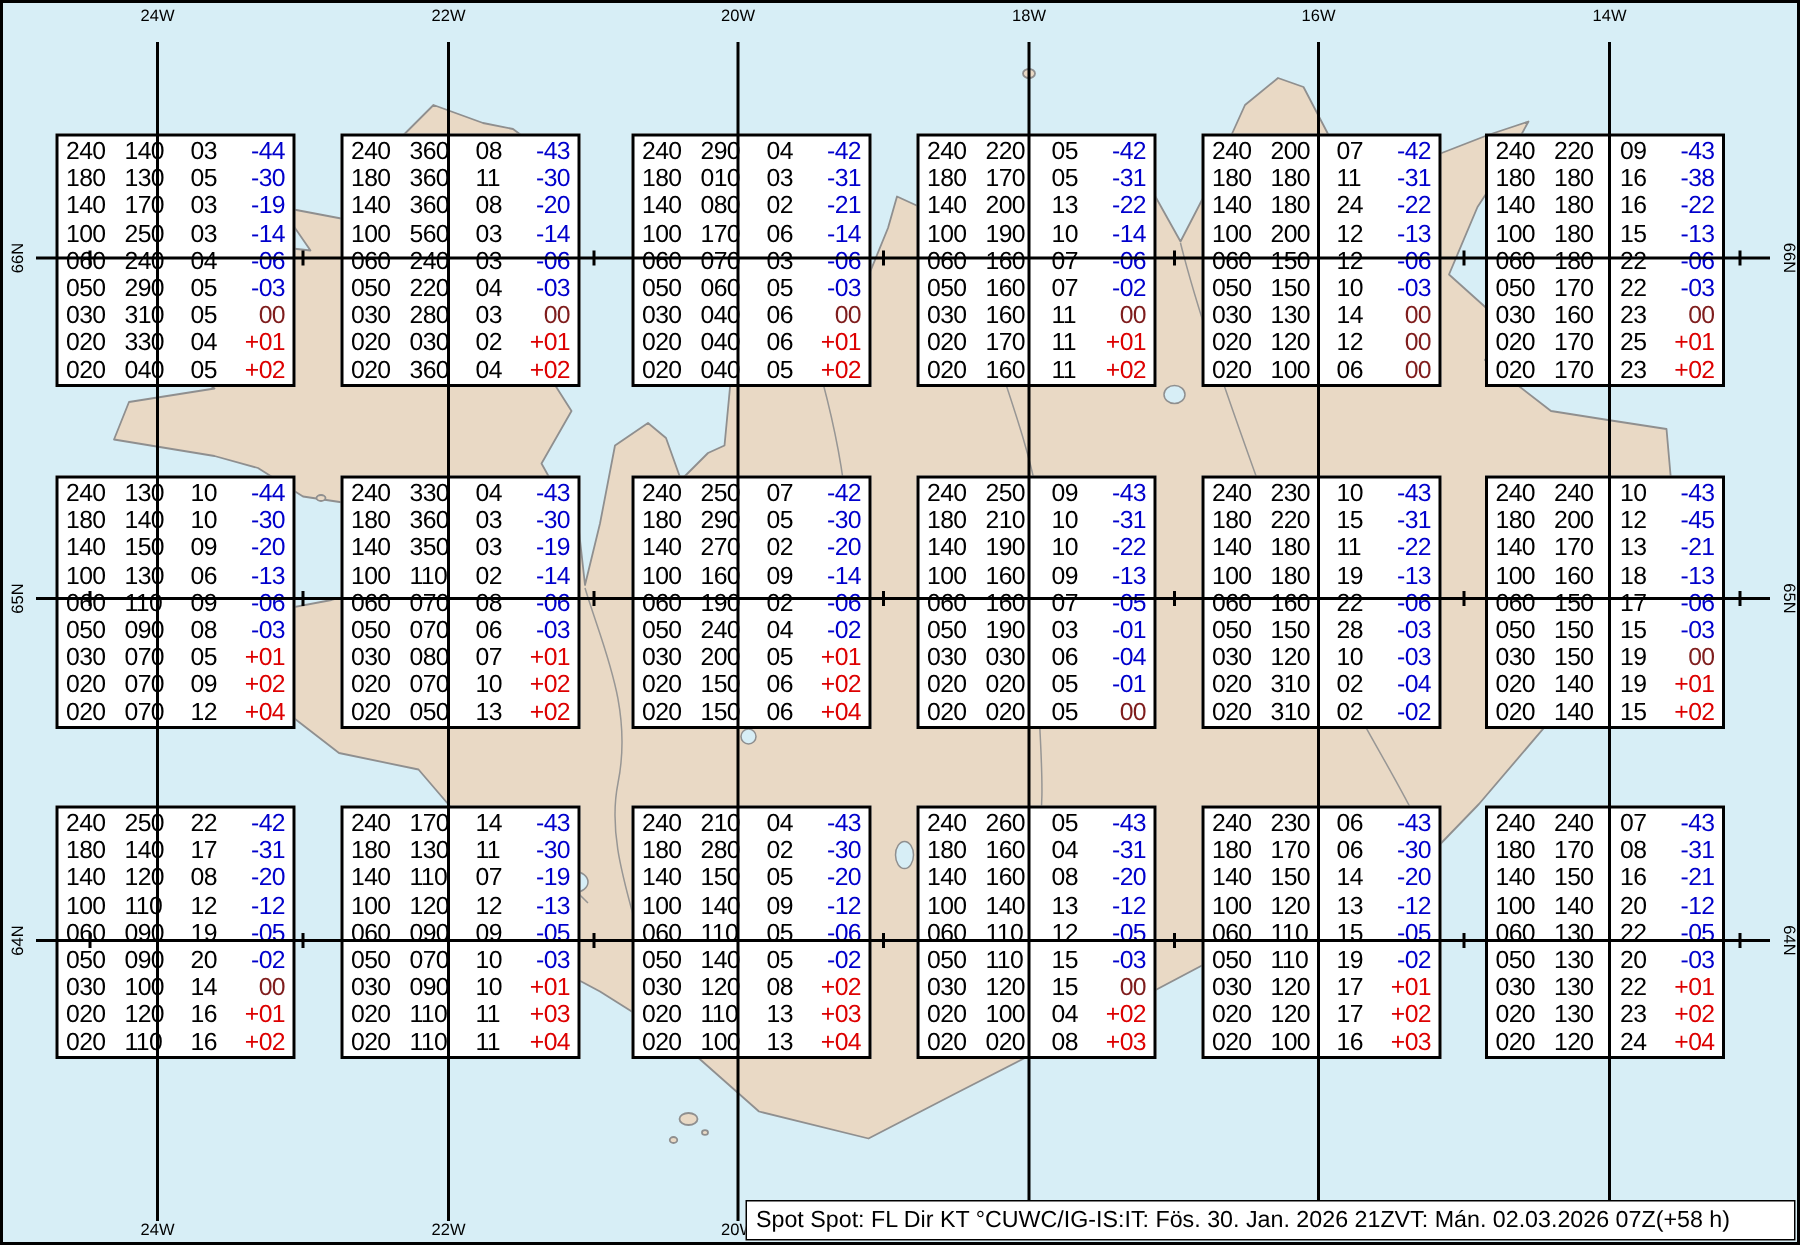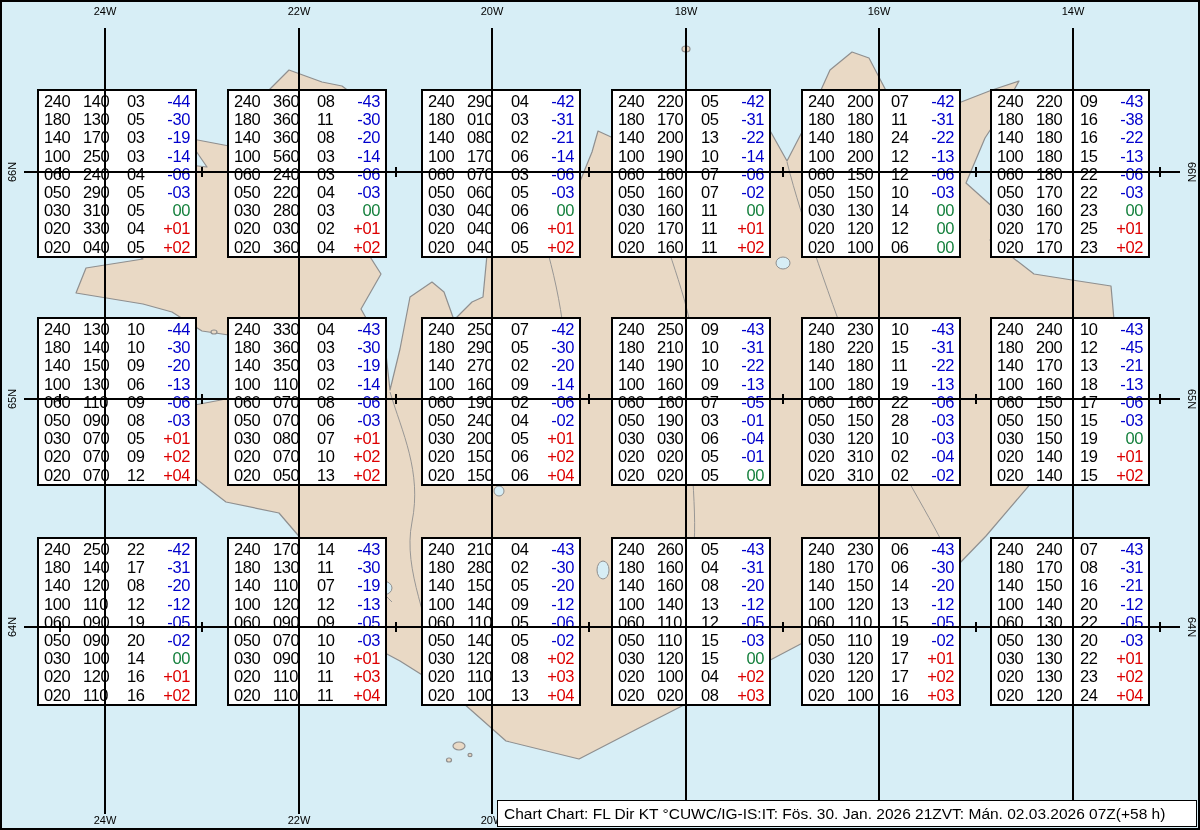--- a/index.html
+++ b/index.html
@@ -32,21 +32,21 @@
     display:flex;height:18.2px;line-height:18.2px;
     font-size:16.5px;letter-spacing:-0.4px;color:#000;
     white-space:nowrap;
   }
   .dbrow .c1{width:39px;text-align:left;}
   .dbrow .c2{width:44px;text-align:left;}
   .dbrow .c3{width:33px;text-align:left;}
   .dbrow .c4{flex:1;text-align:right;}
   .t-neg{color:#0000cc;}
   .t-pos{color:#dd0000;}
-  .t-zero{color:#15803d;}
+  .t-zero{color:#7f1d1d;}
   #caption-bar{
     position:absolute;left:495px;right:1px;bottom:1px;height:27px;
     background:#fff;border:1px solid #000;box-sizing:border-box;
     display:flex;align-items:center;padding:0 6px;
     font-size:15.5px;color:#000;white-space:nowrap;z-index:30;
   }
   #caption-bar b{font-weight:normal;}
   .lbl-layer{position:absolute;left:0;top:0;width:100%;height:100%;z-index:20;pointer-events:none;}
   .box-layer{position:absolute;left:0;top:0;width:100%;height:100%;z-index:10;}
 </style>
@@ -1154,19 +1154,19 @@
         <div class="dbrow">
           <span class="c1">020</span>
           <span class="c2">120</span>
           <span class="c3">24</span>
           <span class="c4 t-pos">+04</span>
         </div>
       </div>
     </div>
 
   <div id="caption-bar">
-    <span>Chart Chart: FL Dir KT °C </span>
+    <span>Spot Spot: FL Dir KT °C </span>
     <b>UWC/IG-IS:</b>
     <span> IT: Fös. 30. Jan. 2026 21Z </span>
     <b>VT: Mán. 02.03.2026 07Z</b>
     <span> (+58 h)</span>
   </div>
 </div>
 
 </body></html>

